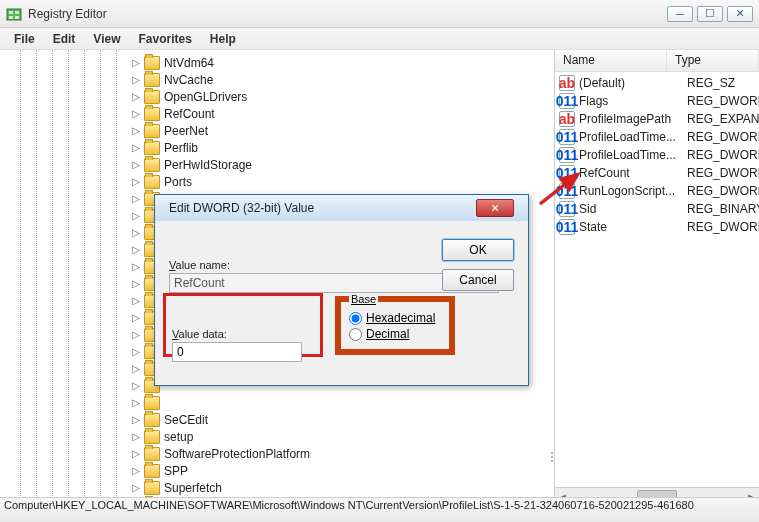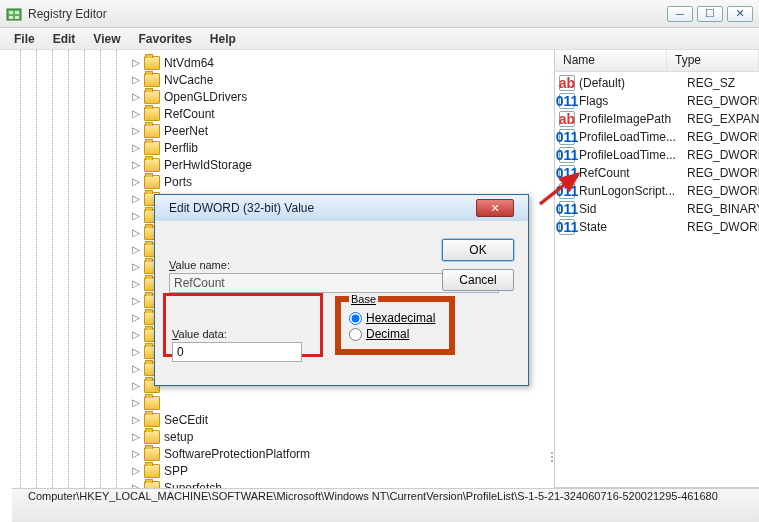--- a/index.html
+++ b/index.html
@@ -31,21 +31,21 @@
 .hc-name { width: 112px; }
 .hc-type { flex: 1; }
 .listbody { padding-top: 2px; }
 .listrow { display: flex; align-items: center; height: 18px; padding-left: 4px; font-size: 12px; color: #222; cursor: pointer; }
 .valicon { width: 16px; height: 16px; margin-right: 4px; border: 1px solid #8aa; border-radius: 2px; background: #fff; flex: 0 0 16px; display: flex; align-items: center; justify-content: center; font-size: 14px; font-weight: bold; }
 .valicon.str { color: #d33; }
 .valicon.bin { color: #0058c8; }
 .cell-name { width: 108px; overflow: hidden; text-overflow: ellipsis; white-space: nowrap; }
 .cell-type { flex: 1; overflow: hidden; white-space: nowrap; }
 
-.statusbar { position: absolute; left: 12px; right: 0; bottom: 0; height: 34px; background: linear-gradient(#f6f6f6,#e8e8e8); border-top: 1px solid #ccc; font-size: 11px; color: #222; padding: 1px 16px; white-space: nowrap; overflow: hidden; }
+.statusbar { position: absolute; left: 0; right: 0; bottom: 0; height: 25px; background: linear-gradient(#f6f6f6,#e8e8e8); border-top: 1px solid #ccc; font-size: 11px; color: #222; padding: 1px 4px; white-space: nowrap; overflow: hidden; }
 
 .arrow { position: absolute; pointer-events: none; z-index: 6; }
 .arrow svg { filter: drop-shadow(0 0 1px rgba(0,0,0,.3)); }
 
 .dialog { position: absolute; left: 154px; top: 194px; width: 375px; height: 192px; border: 1px solid #2d6aa0; background: #f0f0f0; box-shadow: 2px 2px 6px rgba(0,0,0,.3); z-index: 10; }
 .dlg-title { height: 26px; background: linear-gradient(#eaf3fb,#c9def2); display: flex; align-items: center; padding: 0 14px; font-size: 12px; color: #123; }
 .dlg-title span { flex: 1; }
 .dlg-close { width: 38px; height: 18px; border: 1px solid #8b2b2a; border-radius: 2px; background: linear-gradient(#e97f7a,#c13832); color: #fff; display: flex; align-items: center; justify-content: center; font-size: 11px; cursor: pointer; }
 .dlg-body { padding: 10px 14px 8px; position: relative; }
 .lbl { font-size: 11px; color: #222; margin-bottom: 2px; margin-top: 28px; }

